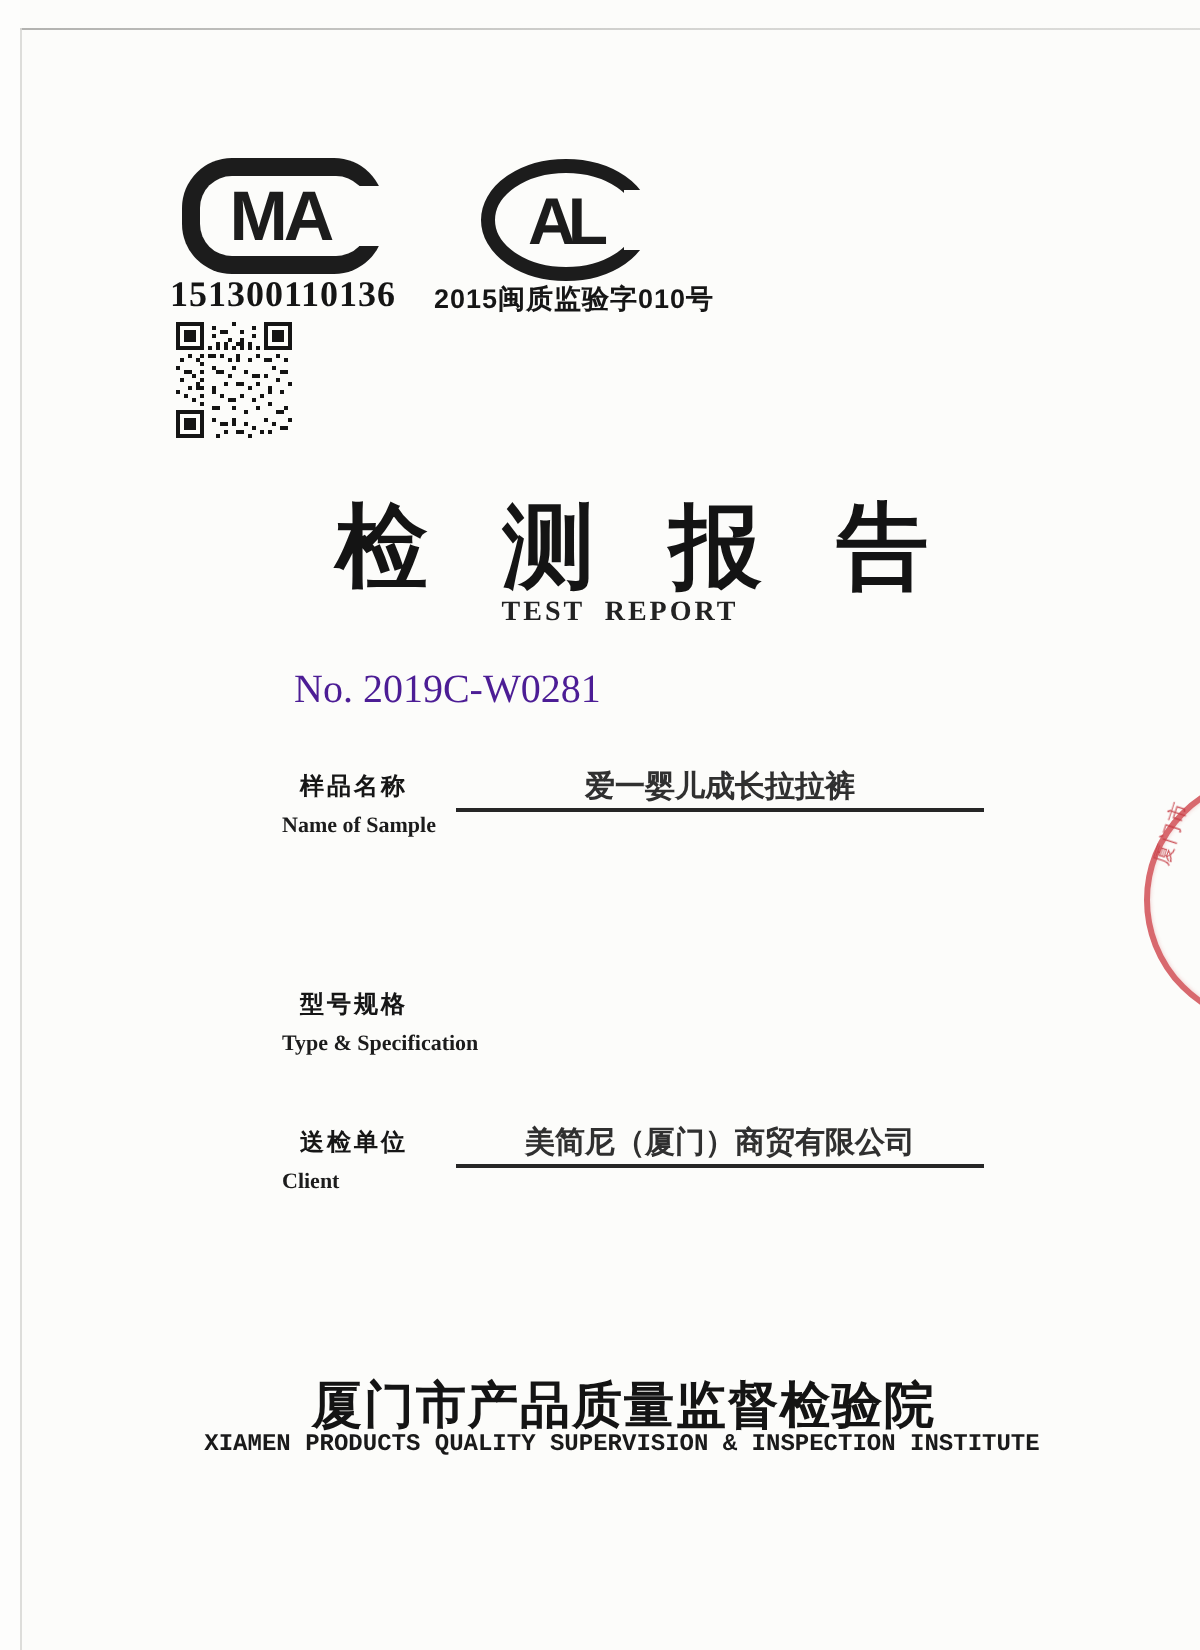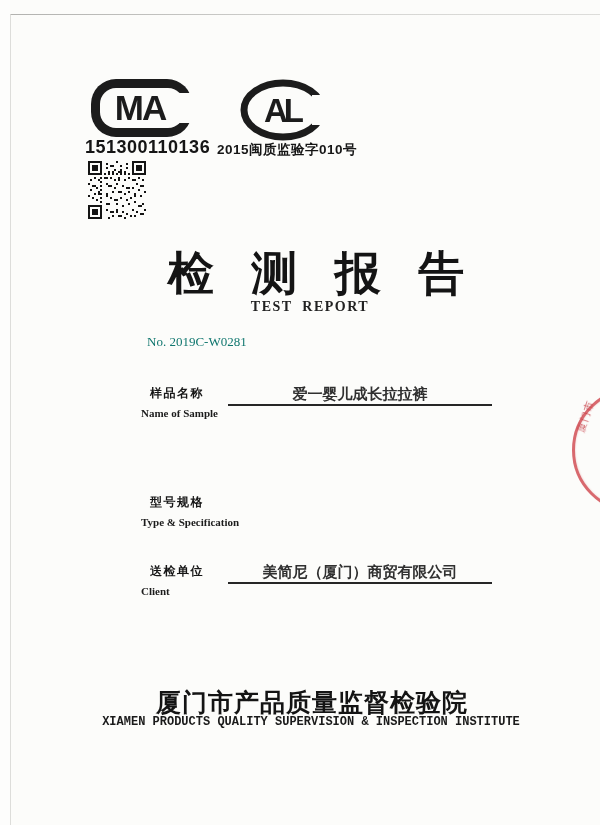--- a/index.html
+++ b/index.html
@@ -19,37 +19,37 @@
   
   .scan-top-line{position:absolute;left:6px;right:0;top:14px;height:1px;
     background:linear-gradient(90deg,#999996,#c9c9c6 60%,#d2d2cf);opacity:.75;}
   .scan-left-line{position:absolute;left:10px;top:14px;bottom:0;width:1px;
     background:#d7d7d4;opacity:.85;}
   .scan-left-strip{position:absolute;left:0;top:0;width:10px;bottom:0;background:#fdfdfc;}
 
   
   .cma-logo{position:absolute;left:88px;top:76px;width:114px;height:64px;}
   .cma-number{position:absolute;left:85px;top:137px;
-    font-family:Liberation Sans, sans-serif;
+    font-family:Liberation Serif, serif;
     font-weight:bold;font-size:18px;letter-spacing:.5px;color:#151515;}
   .cal-logo{position:absolute;left:240px;top:79px;width:86px;height:62px;}
   .cal-license{position:absolute;left:217px;top:141px;
     font-family:"Liberation Sans","DejaVu Sans",sans-serif;
     font-weight:bold;font-size:13.5px;letter-spacing:.5px;color:#161616;}
   .qr{position:absolute;left:88px;top:161px;width:58px;height:58px;}
 
   
   .title-cn{position:absolute;left:0;width:632px;top:243px;
     text-align:center;font-size:46px;font-weight:600;color:#141414;
     word-spacing:26px;white-space:nowrap;}
   .title-en{position:absolute;left:0;width:620px;top:299px;
     text-align:center;font-size:14px;font-weight:bold;
     letter-spacing:1.5px;white-space:pre;color:#222;}
 
-  .report-no{position:absolute;left:147px;top:334px;font-size:13px;color:#0f766e;}
+  .report-no{position:absolute;left:147px;top:334px;font-size:20px;color:#4c1d95;}
 
   
   .field-row{position:absolute;left:0;width:600px;height:46px;}
   .field-row .cn{position:absolute;left:150px;top:0;font-size:12px;font-weight:bold;
     letter-spacing:1.5px;color:#161616;}
   .field-row .en{position:absolute;left:141px;top:22px;font-size:11px;font-weight:bold;color:#1c1c1c;}
   .field-row .line{position:absolute;left:228px;top:-1px;width:264px;height:20px;
     border-bottom:2px solid #262626;text-align:center;font-size:15px;line-height:21px;
     color:#303030;white-space:pre;font-weight:bold;}
   .row-sample{top:385px;}

